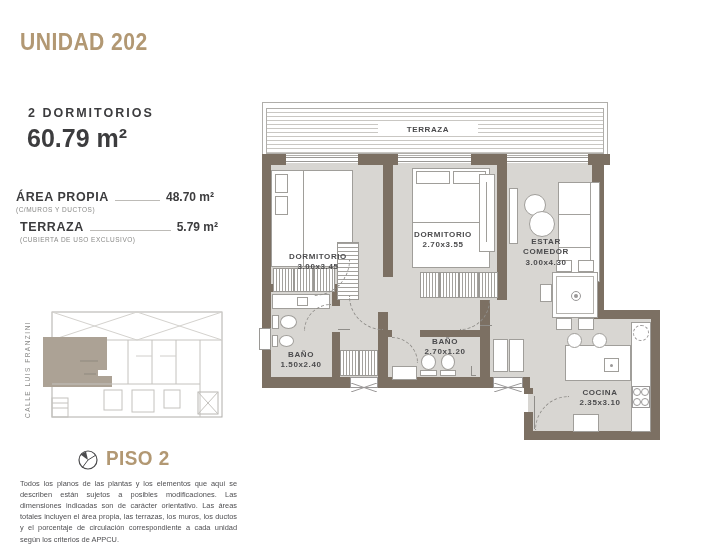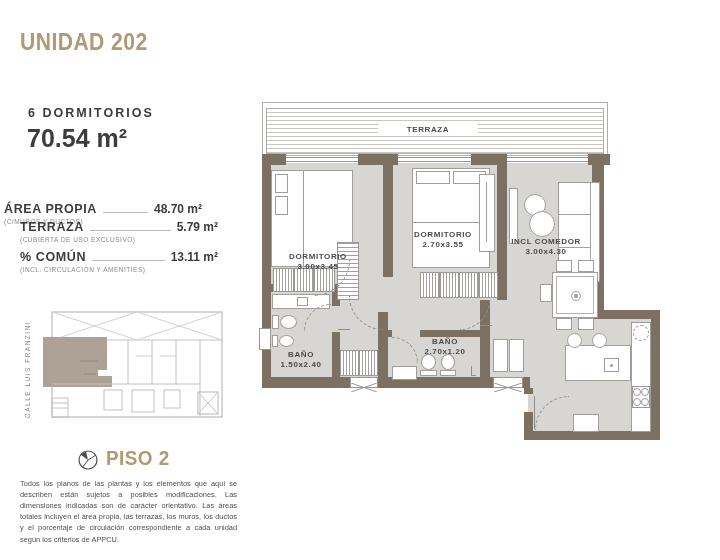--- a/index.html
+++ b/index.html
@@ -40,46 +40,38 @@
   .leaf{background:#8f8d89;}
   .burners{display:flex;flex-wrap:wrap;align-content:space-around;justify-content:space-around;}
   .burners i{display:block;width:6px;height:6px;border:1px solid #9a9898;border-radius:50%;background:#fff;}
 </style>
 </head>
 <body>
 
 <div id="page">
 
   <div class="ab title" style="left:20px;top:28px;">UNIDAD 202</div>
-  <div class="ab subh" style="left:28px;top:106px;">6 DORMITORIOS</div>
-  <div class="ab bigarea" style="left:27px;top:124px;">70.54 m²</div>
-
-  <div class="ab arow" style="left:4px;top:190px;margin-top:12px;">
+  <div class="ab subh" style="left:28px;top:106px;">2 DORMITORIOS</div>
+  <div class="ab bigarea" style="left:27px;top:124px;">60.79 m²</div>
+
+  <div class="ab arow" style="left:16px;top:190px;">
     <div class="l1">
       <span class="lab">ÁREA PROPIA</span>
       <span class="lead"></span>
       <span class="val">48.70 m²</span>
     </div>
     <div class="sub">(C/MUROS Y DUCTOS)</div>
   </div>
   <div class="ab arow" style="left:20px;top:220px;">
     <div class="l1">
       <span class="lab">TERRAZA</span>
       <span class="lead"></span>
       <span class="val">5.79 m²</span>
     </div>
     <div class="sub">(CUBIERTA DE USO EXCLUSIVO)</div>
-  </div>
-  <div class="ab arow" style="left:20px;top:250px;">
-    <div class="l1">
-      <span class="lab">% COMÚN</span>
-      <span class="lead"></span>
-      <span class="val">13.11 m²</span>
-    </div>
-    <div class="sub">(INCL. CIRCULACIÓN Y AMENITIES)</div>
   </div>
 
   <div class="ab street" style="left:24px;top:314px;height:104px;">CALLE LUIS FRANZINI</div>
   <div class="ab" style="left:40px;top:306px;width:184px;height:116px;">
     <svg width="184" height="116">
       <rect x="12" y="6" width="170" height="105" fill="#ffffff" stroke="#b0aeaa"></rect>
       <line x1="12" y1="34" x2="182" y2="34" stroke="#c6c4c0"></line>
       <line x1="12" y1="6" x2="97" y2="34" stroke="#d4d2ce"></line>
       <line x1="97" y1="6" x2="12" y2="34" stroke="#d4d2ce"></line>
       <line x1="97" y1="6" x2="182" y2="34" stroke="#d4d2ce"></line>
@@ -258,26 +250,30 @@
 
     <div class="ab rl" style="left:21px;top:170px;width:90px;">
       <div>DORMITORIO</div>
       <div>3.00x3.45</div>
     </div>
     <div class="ab rl" style="left:146px;top:148px;width:90px;">
       <div>DORMITORIO</div>
       <div>2.70x3.55</div>
     </div>
     <div class="ab rl" style="left:258px;top:155px;width:72px;">
-      <div>INCL COMEDOR</div>
+      <div>ESTAR COMEDOR</div>
       <div>3.00x4.30</div>
     </div>
     <div class="ab rl" style="left:18px;top:268px;width:62px;">
       <div>BAÑO</div>
       <div>1.50x2.40</div>
     </div>
     <div class="ab rl" style="left:158px;top:255px;width:70px;">
       <div>BAÑO</div>
       <div>2.70x1.20</div>
     </div>
+    <div class="ab rl" style="left:308px;top:306px;width:80px;">
+      <div>COCINA</div>
+      <div>2.35x3.10</div>
+    </div>
 
   </div>
 </div>
 
 </body></html>

